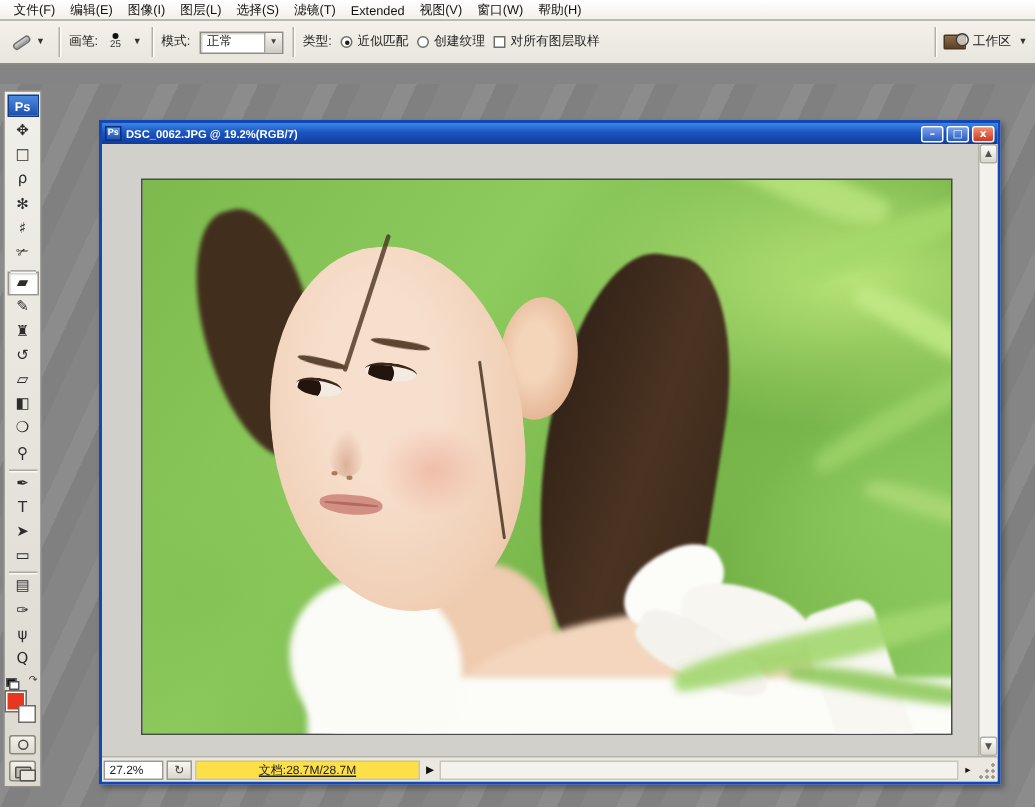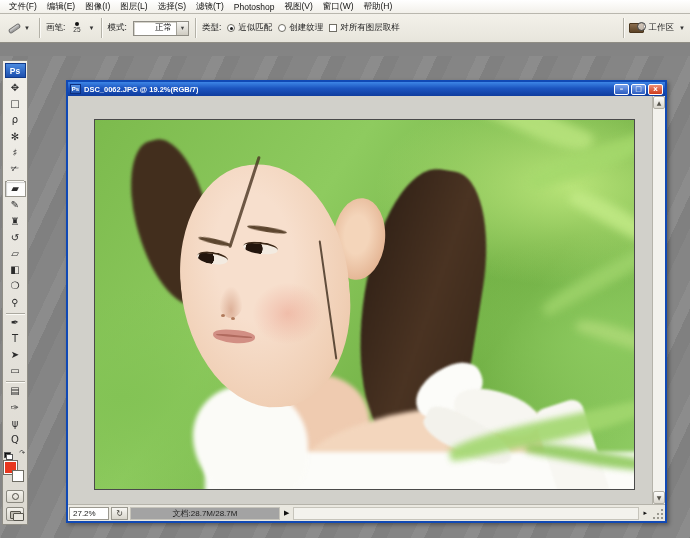--- a/index.html
+++ b/index.html
@@ -42,21 +42,21 @@
     width:13px; height:5px; border-radius:3px;
     background:linear-gradient(180deg,#d8d8d8,#8f8f8f);
     border:1px solid #6e6e6e; transform:rotate(-35deg);
   }
   .caret{ font-size:6px; color:#333; }
   .brush-preview{ display:flex; flex-direction:column; align-items:center; line-height:1; padding:0 2px;}
   .brush-dot{ width:4px; height:4px; background:#111; border-radius:50%; margin-bottom:1px;}
   .brush-size{ font-size:6.5px; color:#333; }
   .select{
     display:flex; align-items:center; height:15px; background:#fff;
-    border:1px solid #8f8d85; box-shadow:inset 1px 1px 0 #d6d4cc; min-width:56px;text-align:right;
+    border:1px solid #8f8d85; box-shadow:inset 1px 1px 0 #d6d4cc; min-width:56px;
   }
   .select .sel-val{ flex:1; padding:0 4px; }
   .sel-btn{
     width:12px; height:13px; margin:0; background:linear-gradient(180deg,#f6f5f1,#cfccc2);
     border-left:1px solid #a3a198; display:flex; align-items:center; justify-content:center;
     font-size:5.5px; color:#444;
   }
   .radio{ display:flex; align-items:center; gap:3px;text-align:center; }
   .radio .rb{
     width:8px; height:8px; border-radius:50%; border:1px solid #6f6d64; background:#fff;
@@ -166,22 +166,22 @@
     width:40px; height:13px; background:#fff; border:1px solid #9a988f;
     display:flex; align-items:center; padding:0 3px;
   }
   .flyout-btn{
     width:17px; height:13px; border:1px solid #9a988f;
     background:linear-gradient(180deg,#f8f7f3,#d9d6cd);
     display:flex; align-items:center; justify-content:center; font-size:8px; color:#44423b;
     font-family:"DejaVu Sans",sans-serif;
   }
   .doc-info{
-    height:13px; border:1px solid #c6c4bb; background:#a3a3a3;
-    display:flex; align-items:center; justify-content:center; padding:0 12px; min-width:150px;
+    height:13px; border:1px solid #c6c4bb; background:#fde047;
+    display:flex; align-items:center; justify-content:center; padding:0 12px; min-width:150px;text-decoration:underline;
   }
   .status-arrow{ font-size:7px; color:#111; padding:0 2px; font-family:"DejaVu Sans",sans-serif;}
   .hscroll-track{ flex:1; height:13px; background:#f3f2ed; border:1px solid #c6c4bb; }
   .grip{
     width:13px; height:13px;
     background:
       radial-gradient(circle at 3px 11px, #9a988f 1px, transparent 1.4px),
       radial-gradient(circle at 7px 11px, #9a988f 1px, transparent 1.4px),
       radial-gradient(circle at 11px 11px, #9a988f 1px, transparent 1.4px),
       radial-gradient(circle at 7px 7px, #9a988f 1px, transparent 1.4px),
@@ -269,21 +269,21 @@
 
 
   <div class="menubar">
 
   <span class="menu-item">文件(F)</span>
       <span class="menu-item">编辑(E)</span>
       <span class="menu-item">图像(I)</span>
       <span class="menu-item">图层(L)</span>
       <span class="menu-item">选择(S)</span>
       <span class="menu-item">滤镜(T)</span>
-      <span class="menu-item">Photoshop</span>
+      <span class="menu-item">Extended</span>
       <span class="menu-item">视图(V)</span>
       <span class="menu-item">窗口(W)</span>
       <span class="menu-item">帮助(H)</span>
     </div>
 
   <div class="optionsbar">
     <span class="tool-preset">
       <span class="bandaid"></span>
       <span class="caret">▼</span>
     </span>

